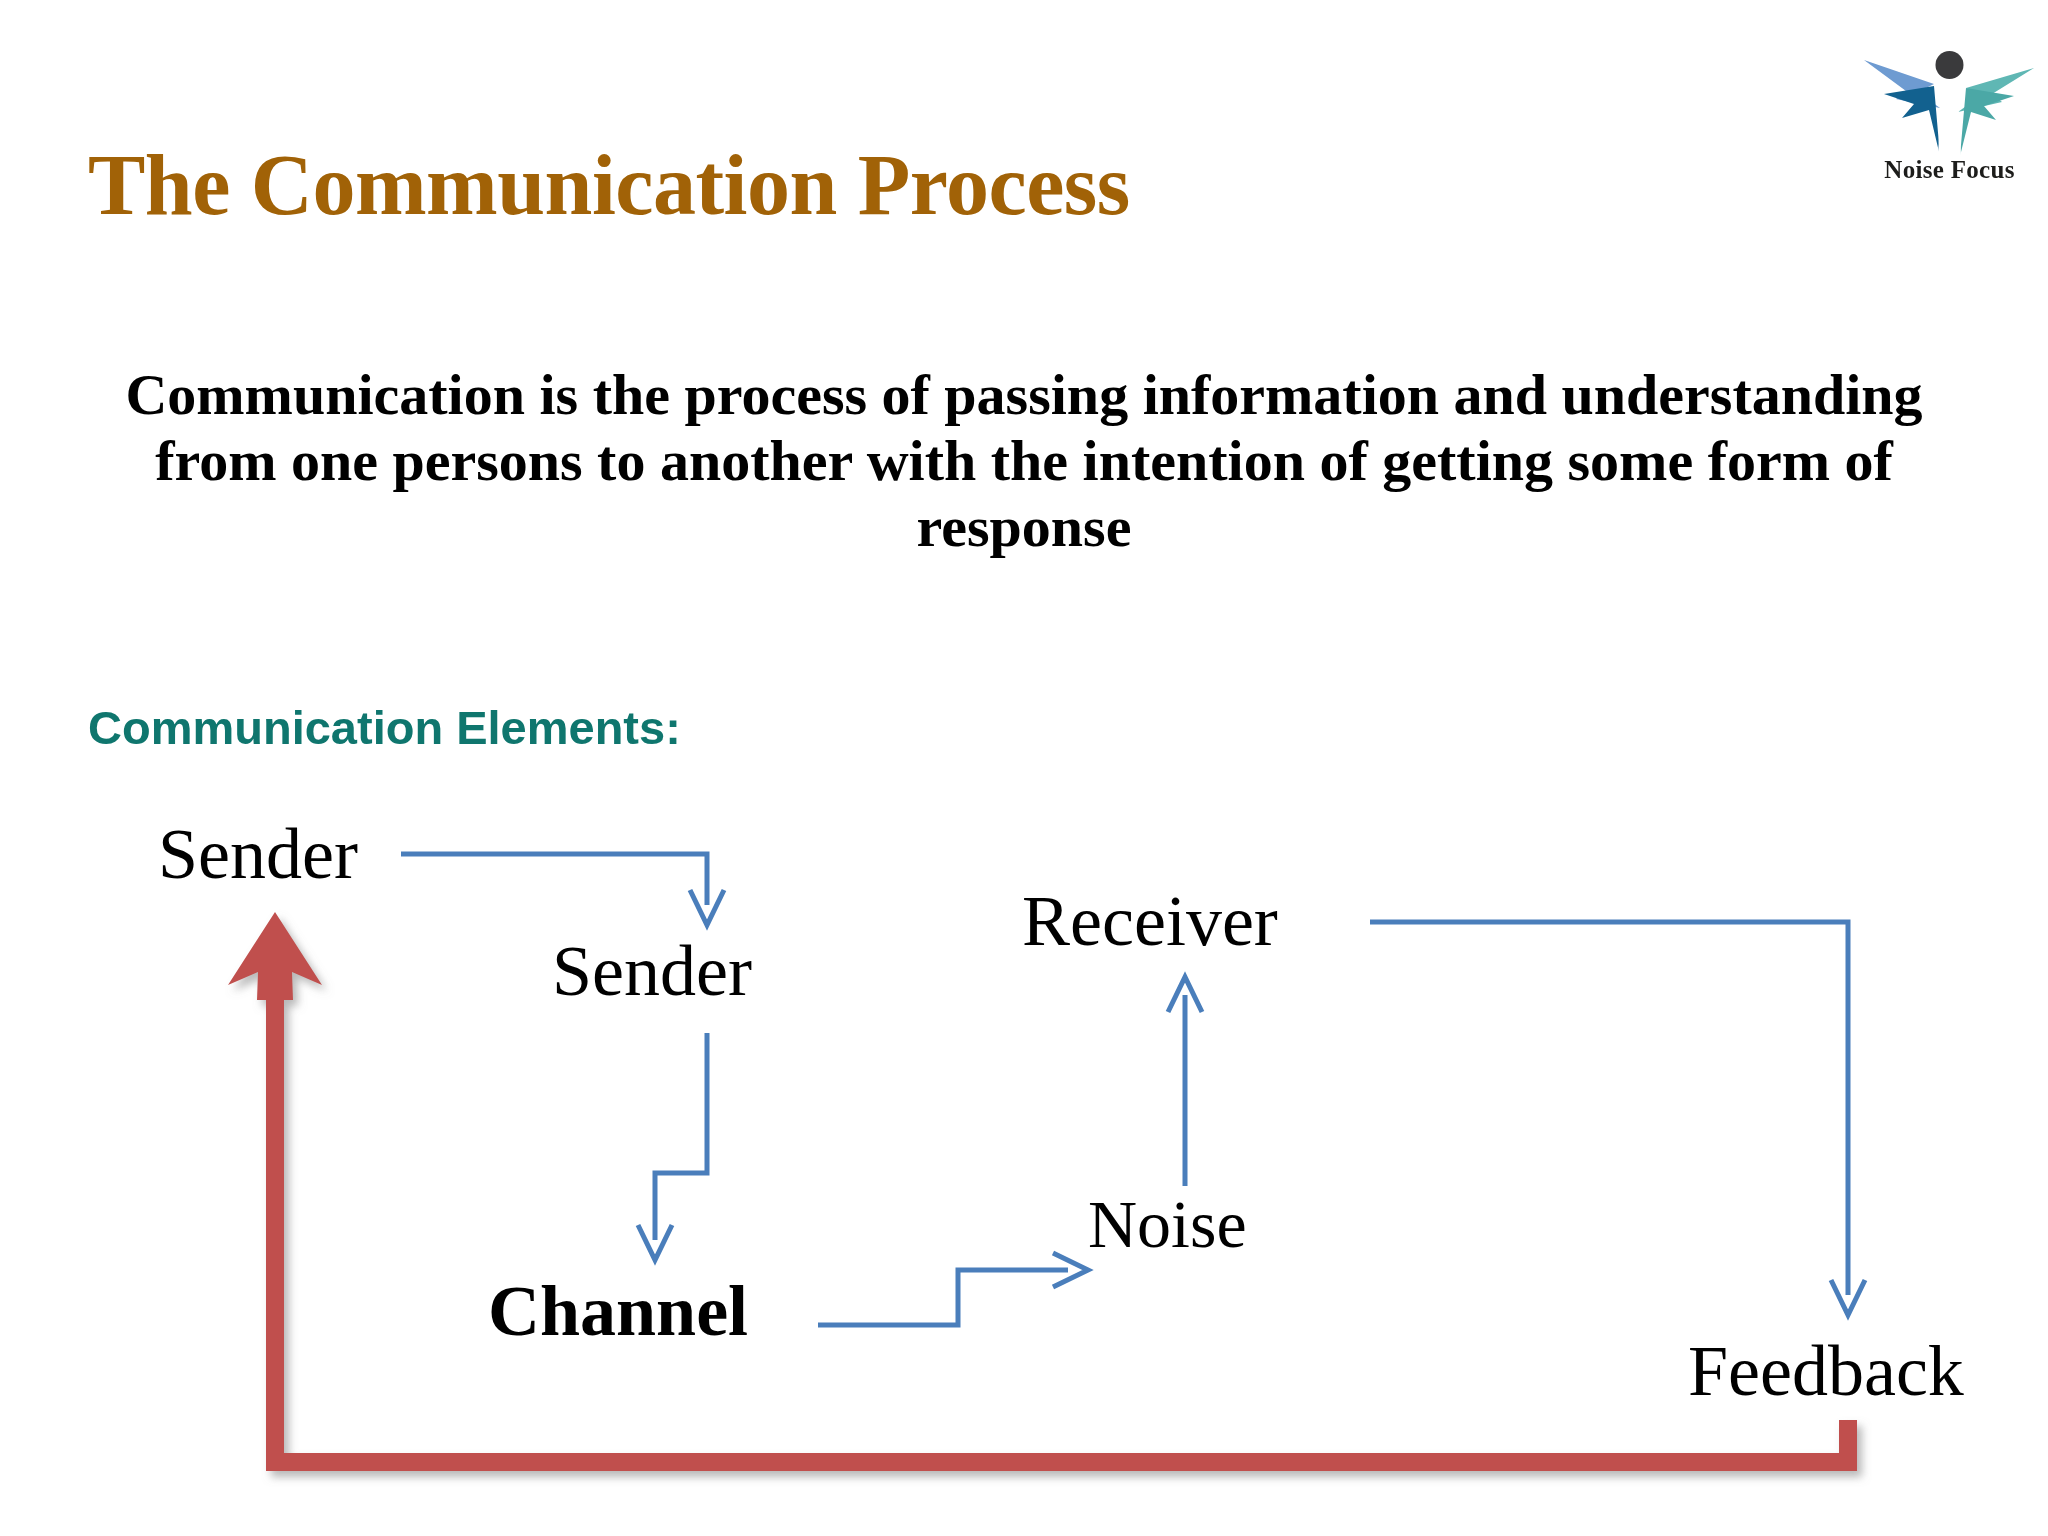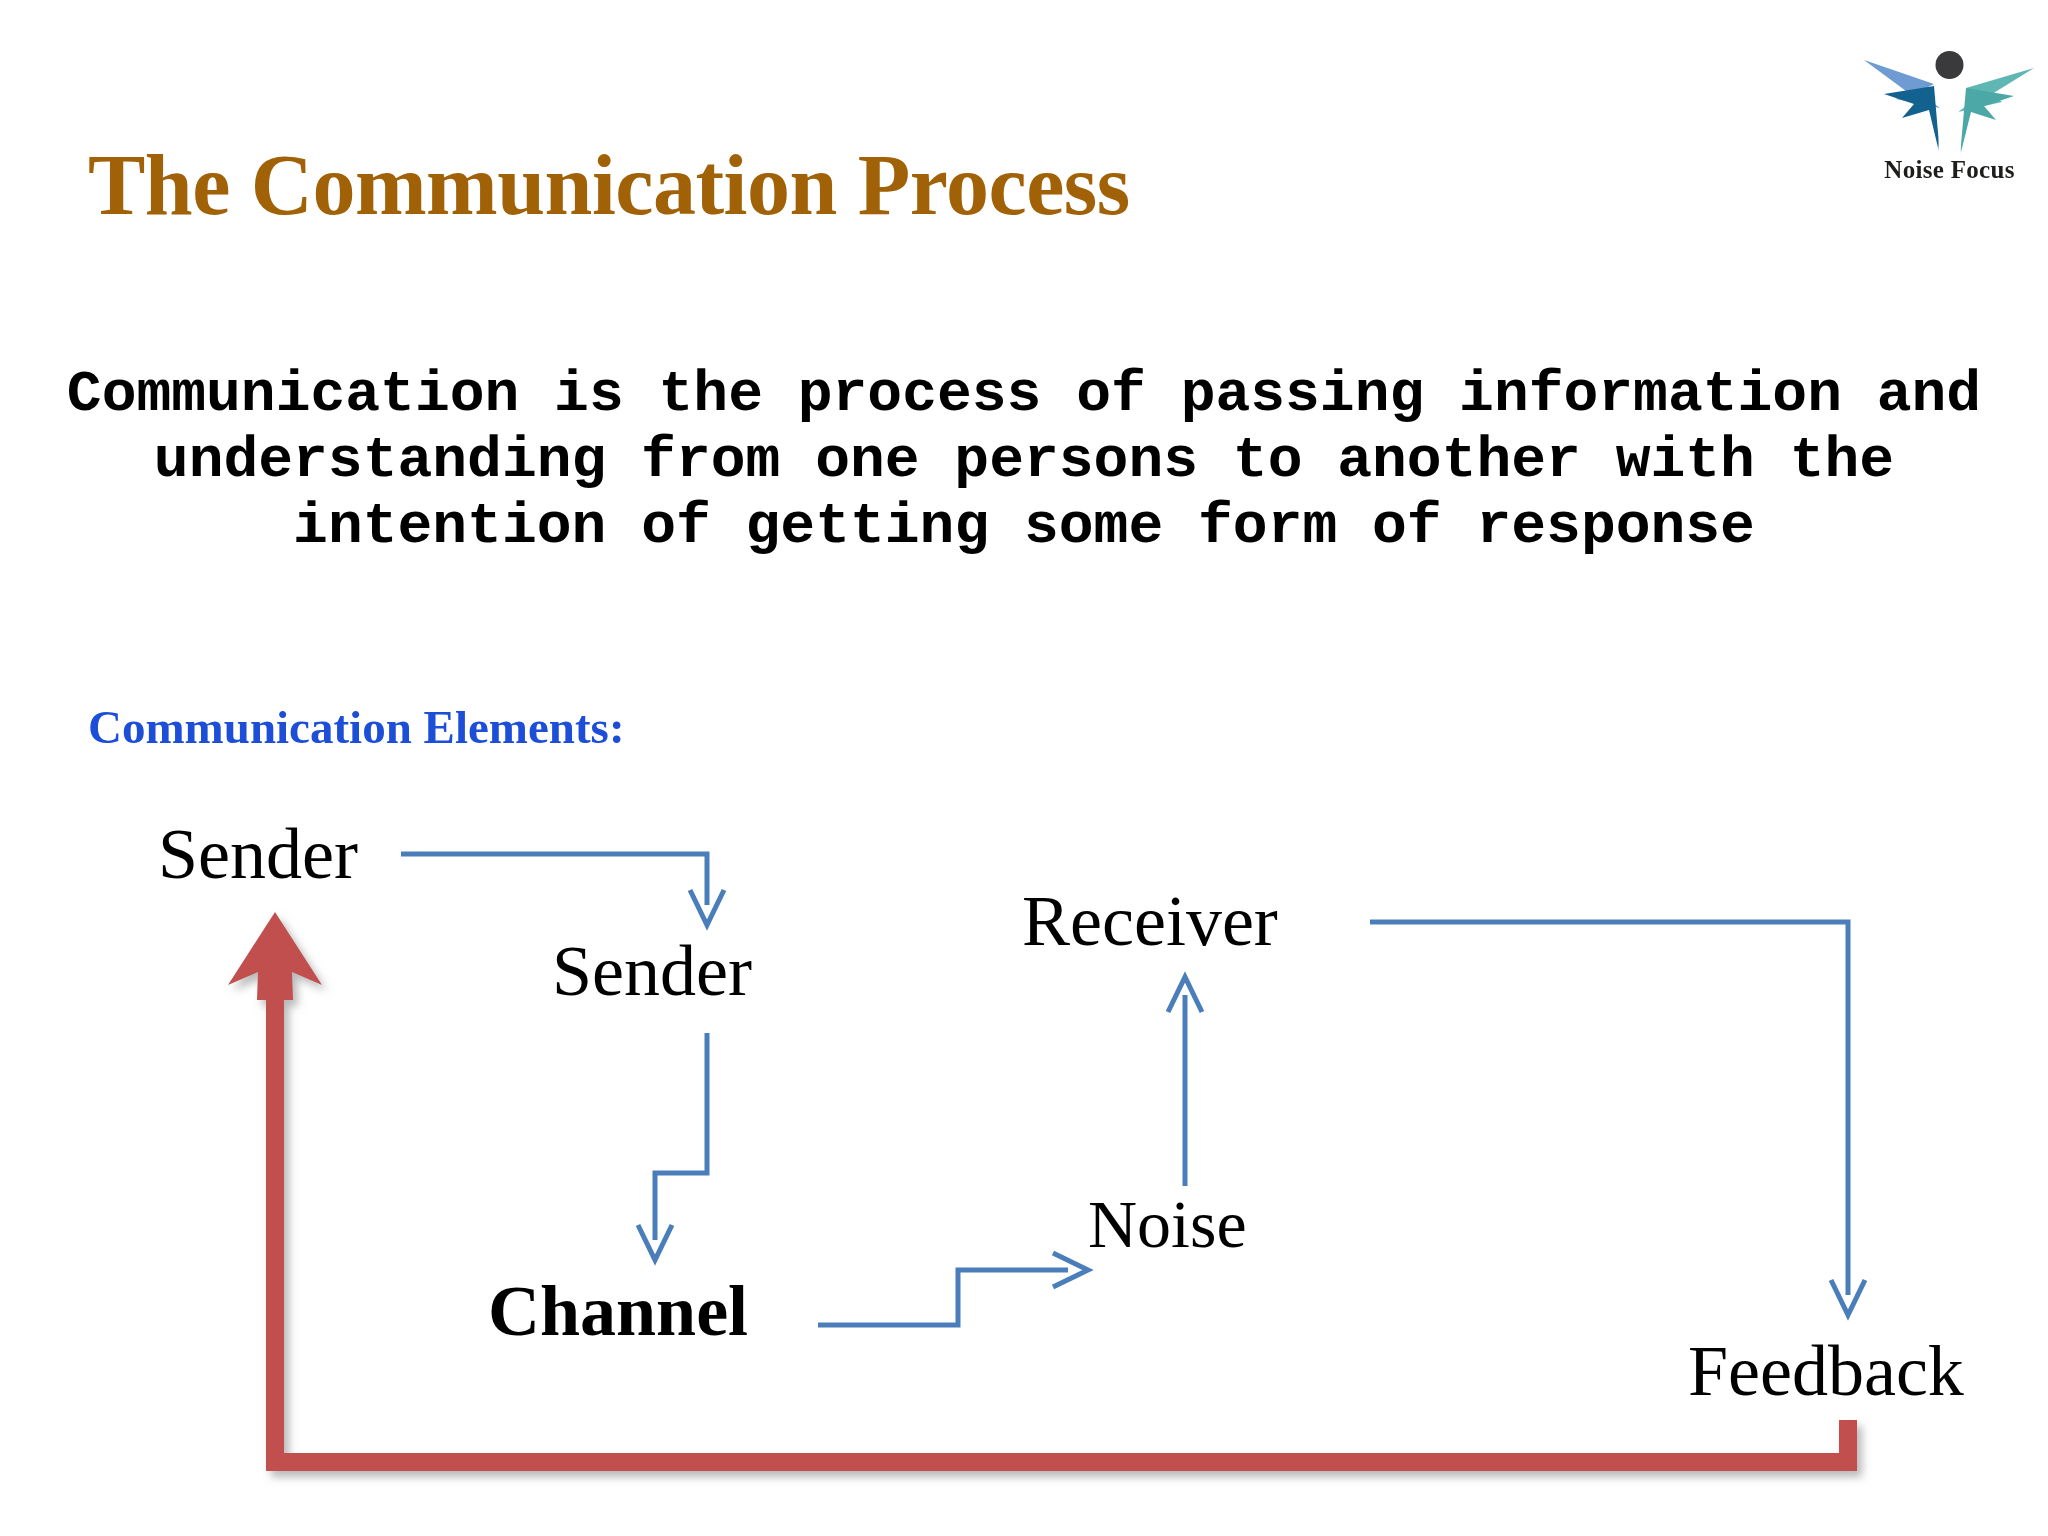--- a/index.html
+++ b/index.html
@@ -59,36 +59,36 @@
     line-height: 1.05;
   }
 
   
   #body-paragraph {
     position: absolute;
     left: 64px;
     top: 362px;
     width: 1920px;
     text-align: center;
-    font-family: Liberation Mono, monospace;
+    font-family: Liberation Serif, serif;
     font-size: 58px;
     font-weight: 700;
     color: #000000;
     line-height: 1.14;
   }
 
   
   #elements-heading {
     position: absolute;
     left: 88px;
     top: 700px;
-    font-family: Liberation Serif, serif;
+    font-family: Liberation Sans, sans-serif;
     font-size: 47px;
     font-weight: 700;
-    color: #1d4ed8;
+    color: #0f766e;
     white-space: nowrap;
   }
 
   
   #diagram {
     position: absolute;
     left: 0;
     top: 0;
     width: 2036px;
     height: 1536px;

